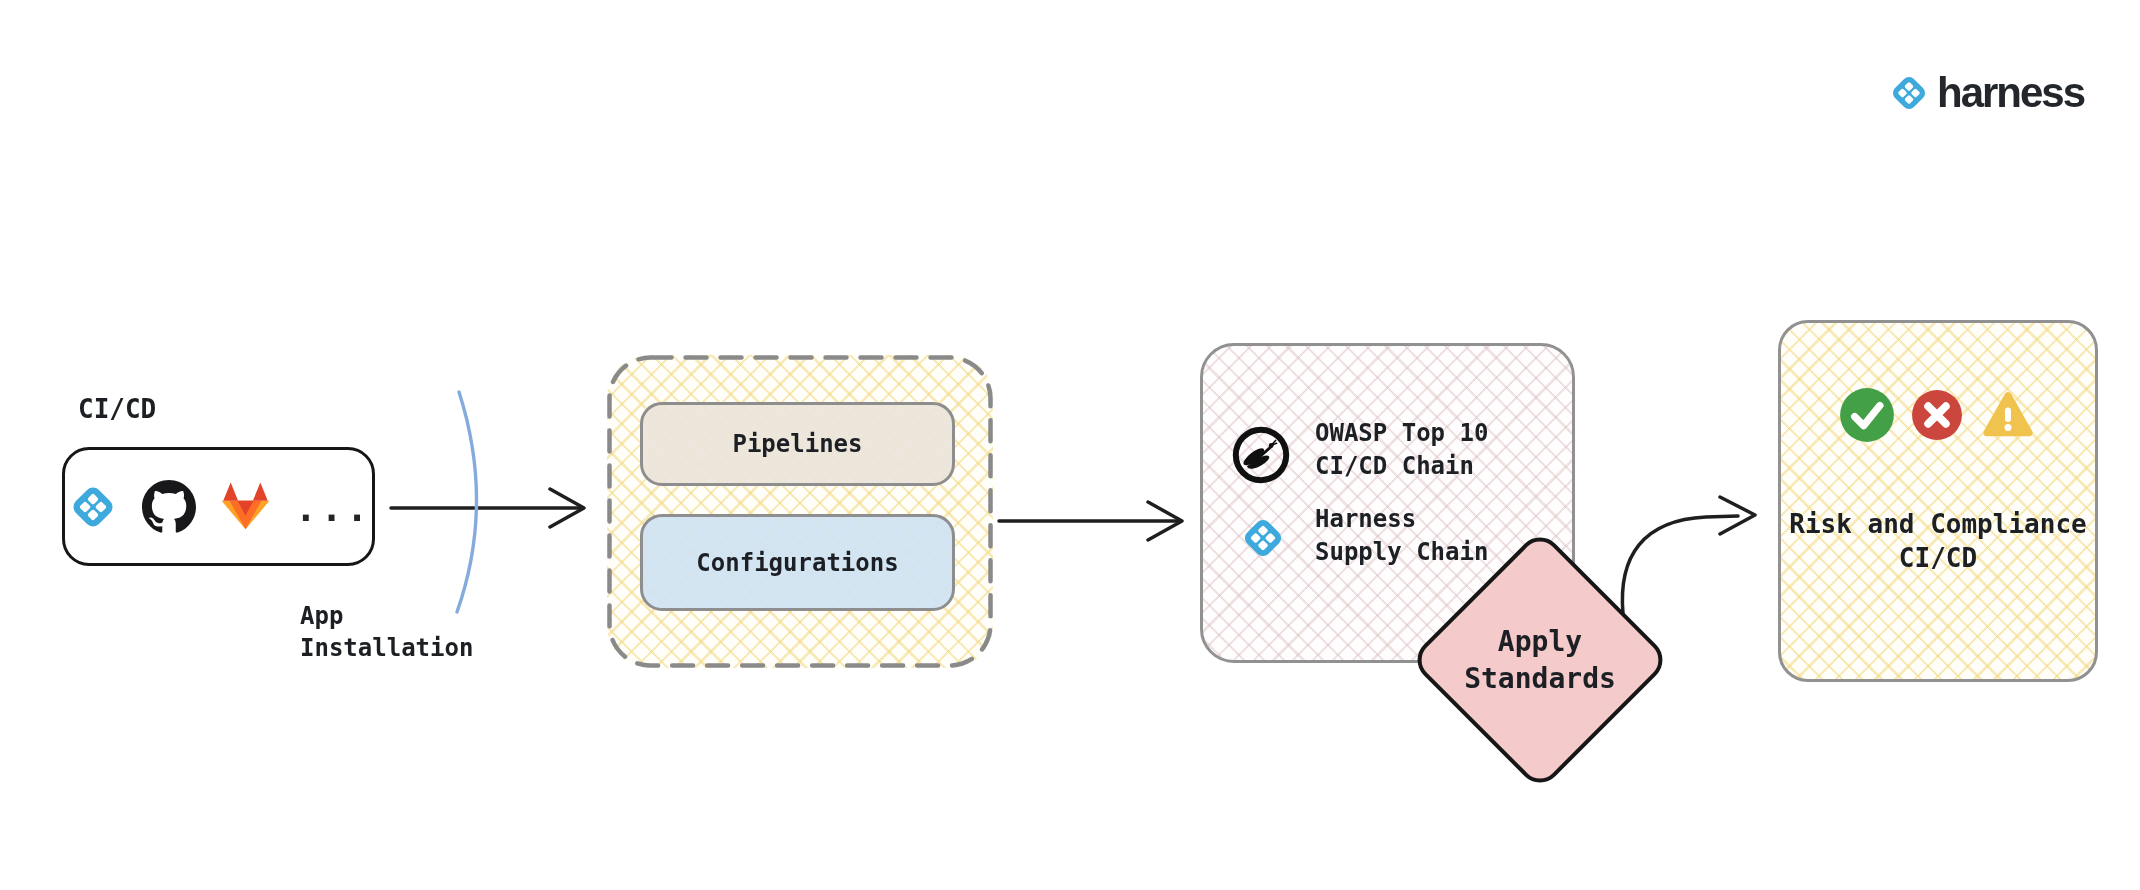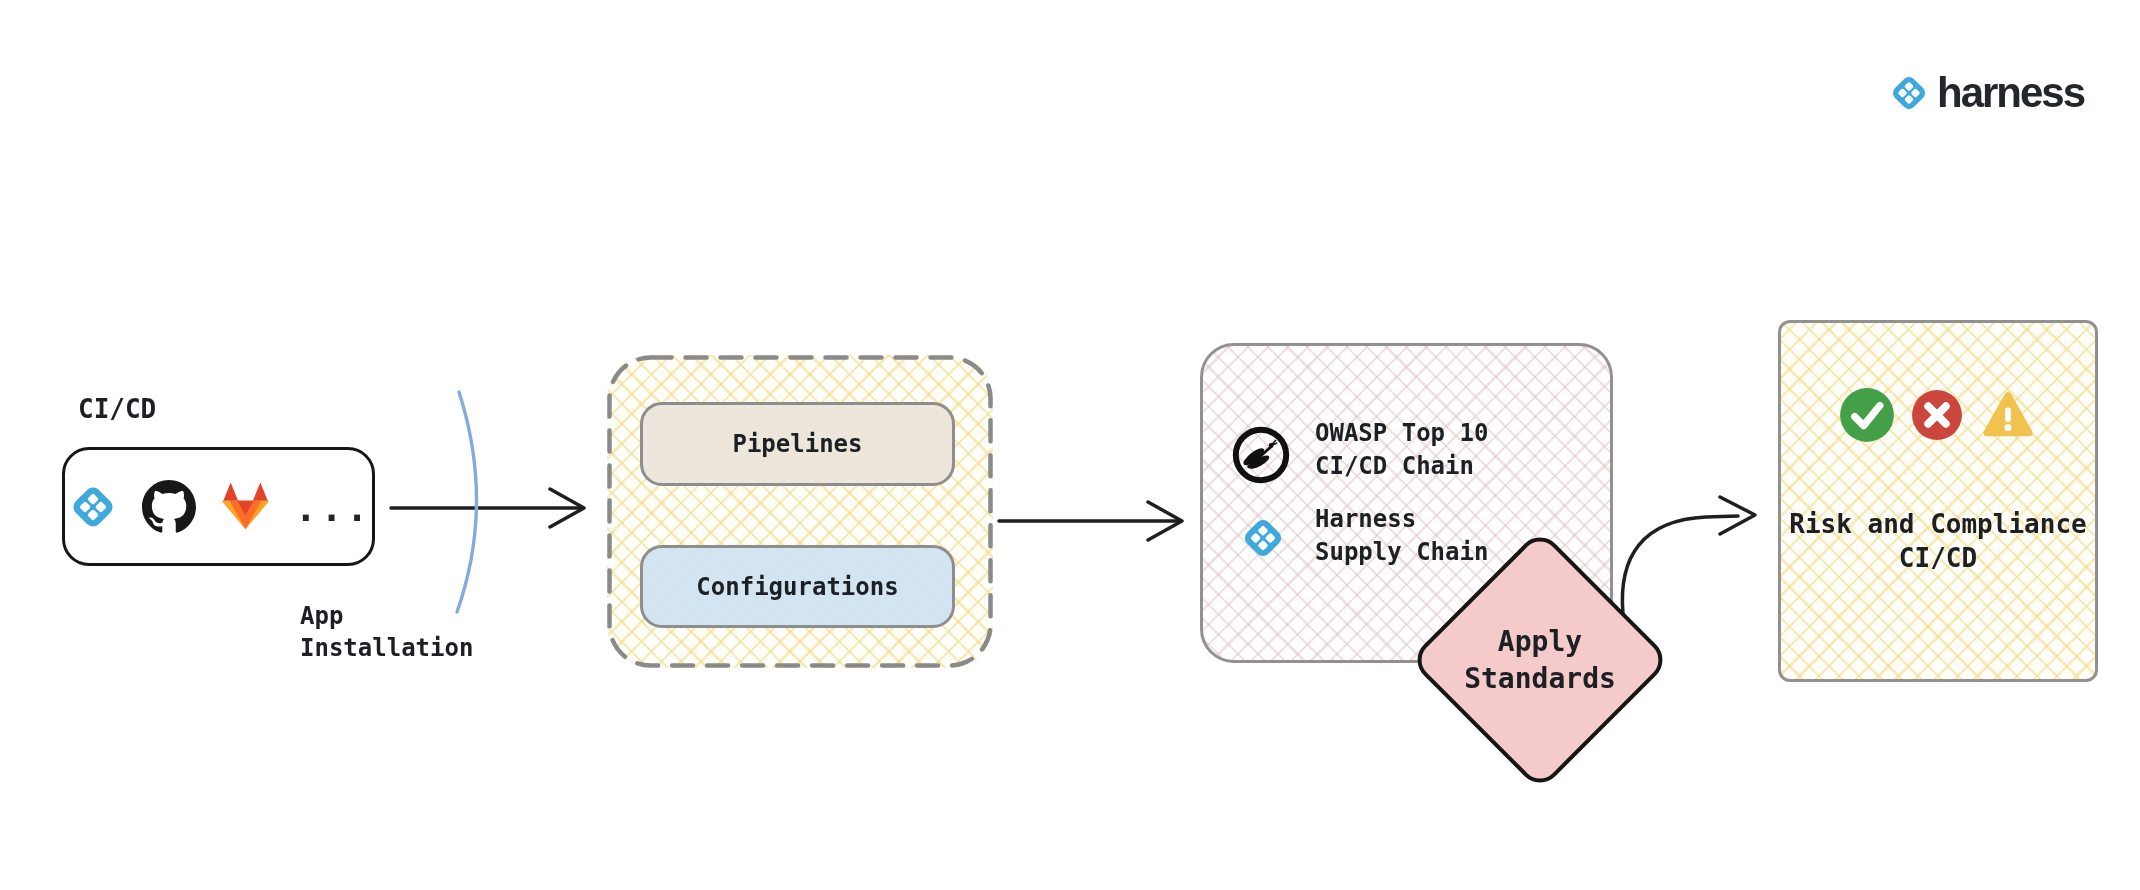--- a/index.html
+++ b/index.html
@@ -47,46 +47,46 @@
   
   .ingest-box{left:607px;top:355px;width:386px;height:313px;border-radius:42px;}
   .dash-border{position:absolute;left:0;top:0;width:386px;height:313px;}
   .pill{
     position:absolute;left:33px;width:315px;box-sizing:border-box;
     border:3px solid #8e8e8e;border-radius:22px;
     display:flex;align-items:center;justify-content:center;
     font-size:24px;font-weight:600;
   }
   .pill-pipelines{top:47px;height:84px;background:rgba(236,228,218,.92);}
-  .pill-configurations{top:190px;height:83px;background:rgba(207,227,242,.92);}
+  .pill-configurations{top:159px;height:97px;background:rgba(207,227,242,.92);}
 
   
   .standards-box{
-    left:1200px;top:343px;width:413px;height:320px;box-sizing:border-box;
+    left:1200px;top:343px;width:375px;height:320px;box-sizing:border-box;
     border:3px solid #919191;border-radius:34px;
   }
   .std-row-icon{position:absolute;}
   .std-text{position:absolute;font-size:24px;font-weight:600;line-height:33px;}
 
   
   .diamond{
     left:1447px;top:567px;width:186px;height:186px;box-sizing:border-box;
     transform:rotate(45deg);border:4px solid #161616;border-radius:22px;
     background:#f5caca;z-index:6;
   }
   .diamond-inner{
     position:absolute;inset:0;transform:rotate(-45deg);
     display:flex;flex-direction:column;align-items:center;justify-content:center;
     font-size:28px;font-weight:600;line-height:37px;text-align:center;
   }
 
   
   .result-box{
     left:1778px;top:320px;width:320px;height:362px;box-sizing:border-box;
-    border:3px solid #919191;border-radius:12px;
+    border:3px solid #919191;border-radius:30px;
   }
   .result-icons{position:absolute;left:0;top:64px;width:100%;
     display:flex;align-items:center;justify-content:center;gap:16px;}
   .result-text{position:absolute;left:0;top:184px;width:100%;text-align:center;
     font-size:26px;font-weight:600;line-height:34px;}
 
   .connectors{position:absolute;left:0;top:0;z-index:4;}
   .layer{z-index:2;}
 </style>
 </head>

